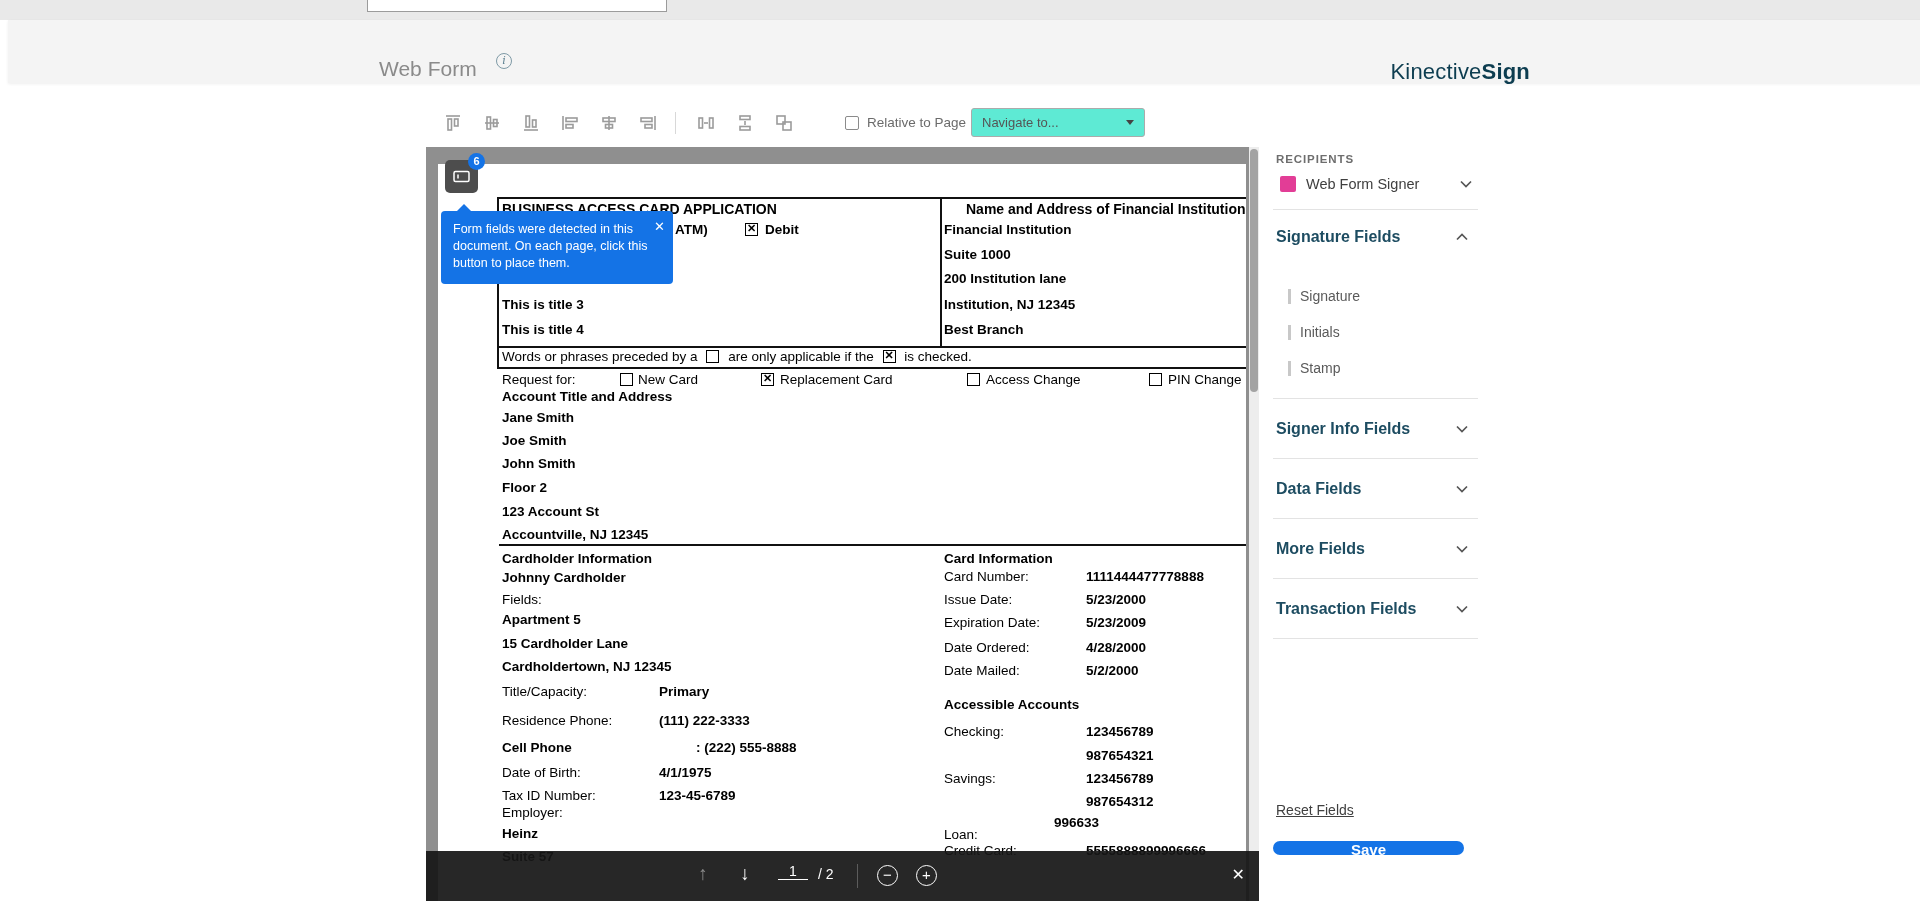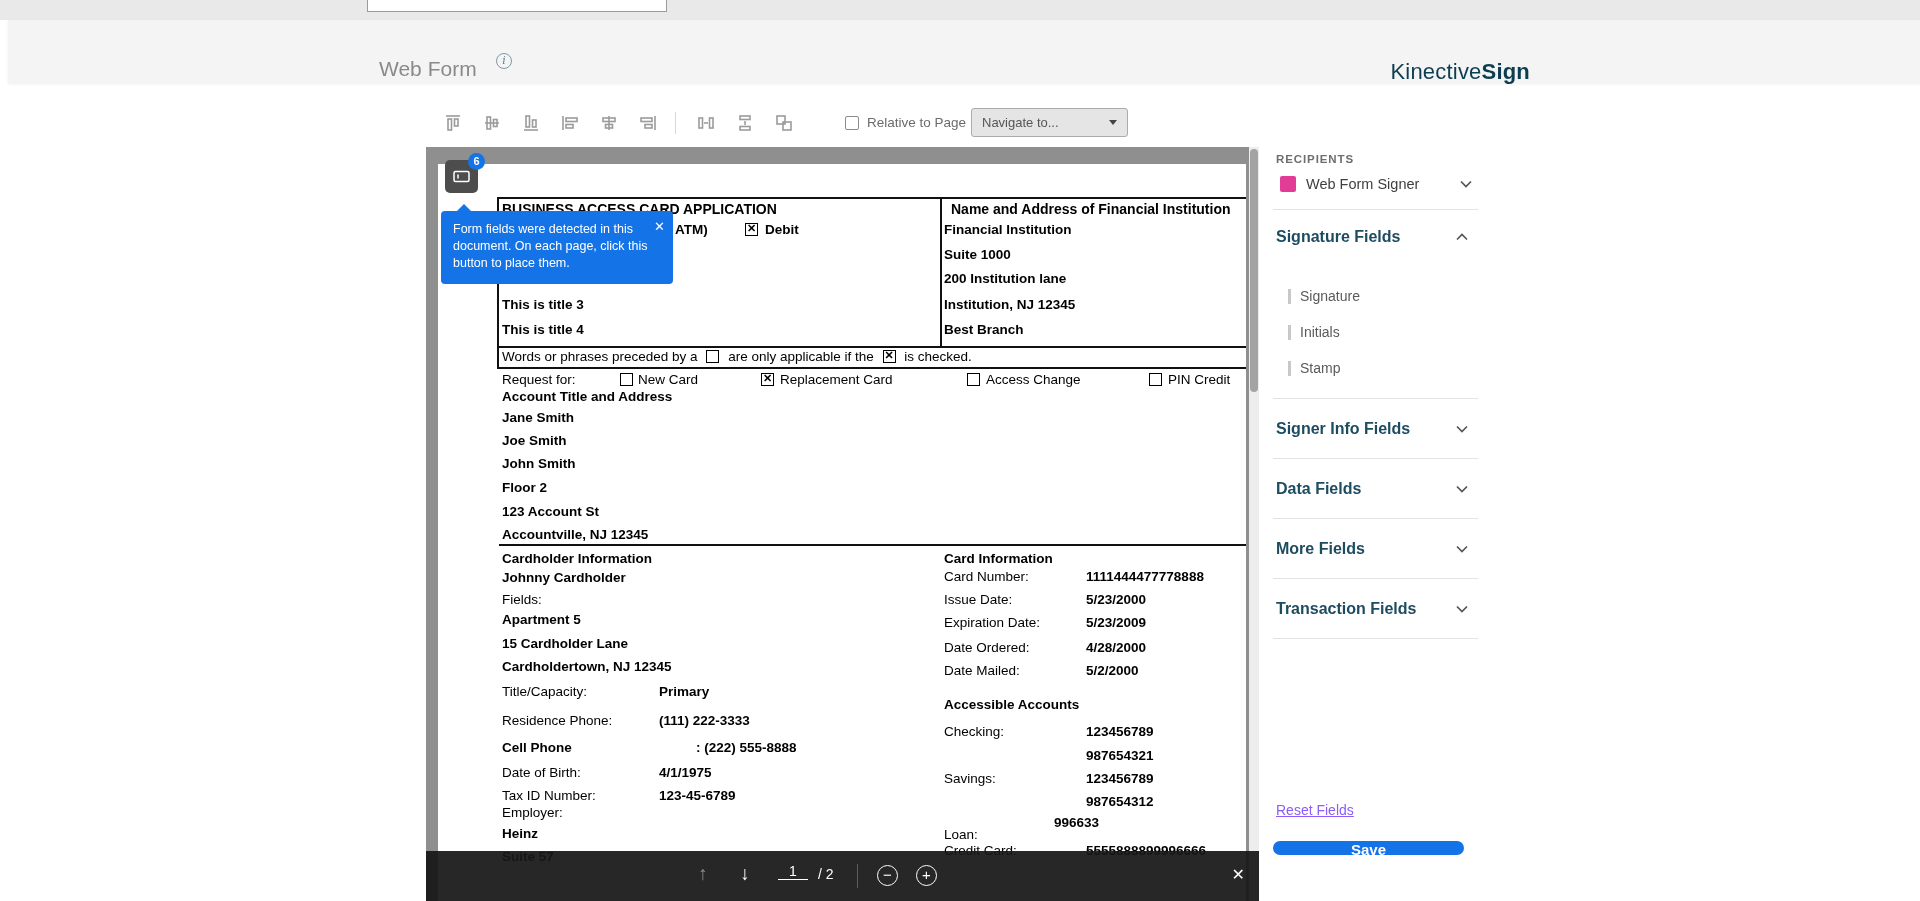--- a/index.html
+++ b/index.html
@@ -26,22 +26,22 @@
   .align-toolbar { position:absolute; left:426px; top:104px; width:833px; height:37px; background:#fff;
                    display:flex; align-items:center; }
   .tbtn { width:30px; height:26px; margin-left:9px; display:flex; align-items:center; justify-content:center;
           border-radius:3px; cursor:pointer; }
   .tbtn:first-child { margin-left:12px; }
   .tbtn svg { stroke:#9b9b9b; fill:none; stroke-width:1.6; }
   .tb-sep { width:1px; height:22px; background:#d8d8d8; margin:0 6px 0 12px; }
   .rel-check { display:flex; align-items:center; margin-left:46px; cursor:pointer; }
   .rel-box { width:14px; height:14px; border:1.5px solid #8b8b8b; background:#fff; border-radius:2px; }
   .rel-label { margin-left:8px; font-size:13.5px; color:#6b6b6b; }
-  .nav-select { position:absolute; left:545px; top:4px; width:157px; height:29px; border:1px solid #ababab;
-                border-radius:3px; background:#e5e5e5; display:flex; align-items:center; padding:0 10px;
+  .nav-select { position:absolute; left:545px; top:4px; width:174px; height:29px; border:1px solid #ababab;
+                border-radius:3px; background:#5eead4; display:flex; align-items:center; padding:0 10px;
                 cursor:pointer; }
   .nav-label { font-size:13px; color:#555; flex:1; }
   .nav-caret { width:0; height:0; border-left:4.5px solid transparent; border-right:4.5px solid transparent;
                border-top:5.5px solid #444; }
 
   
   .viewer { position:absolute; left:426px; top:147px; width:833px; height:754px; background:#8f8f8f;
             overflow:hidden; }
   .doc-page { position:absolute; left:12px; top:8px; width:808px; height:746px; background:#fff; overflow:hidden;margin-top:9px; }
 
@@ -106,21 +106,21 @@
                 padding:0 10px 0 3px; cursor:pointer; }
   .sec-title { font-size:16px; font-weight:700; color:#1d4c61; }
   .chev { display:inline-flex; }
   .chev svg { stroke:#555; fill:none; stroke-width:1.7; }
   .chev.up svg { transform:rotate(180deg); }
   .sig-items { padding:14px 0 12px 0; }
   .sig-item { height:36px; display:flex; align-items:center; padding-left:15px; cursor:pointer; }
   .handle { width:3px; height:15px; background:#c8c8c8; margin-right:9px; }
   .sig-item-label { font-size:14px; color:#5a5a5a; }
   .collapsed { height:60px; }
-  .reset-link { position:absolute; left:3px; top:655px; font-size:14px; color:#8b5cf6;
+  .reset-link { position:absolute; left:3px; top:655px; font-size:14px; color:#404040;
                 text-decoration:underline; cursor:pointer; }
   .save-btn { position:absolute; left:0; top:694px; width:191px; height:14px; background:#1473e6;
               border:none; border-radius:15px; color:#fff; font-size:15px; font-weight:600; cursor:pointer;
               font-family:"Liberation Sans", sans-serif; }
 </style>
 </head>
 <body>
 
 <div class="top-strip">
   <div class="tab-remnant"></div>
@@ -219,21 +219,21 @@
     <div class="rule" style="left:59px; top:203px; width:749px; height:1.5px;"></div>
     <div class="rule" style="left:61px; top:380px; width:747px; height:2px;"></div>
 
     <div class="dl b fs14" style="left:64px; top:37px;">BUSINESS ACCESS CARD APPLICATION</div>
     <div class="dl b" style="left:237px; top:57px;">ATM)</div>
     <span class="cb checked abs" style="left:307px; top:59px;"></span>
     <div class="dl b" style="left:327px; top:57px;">Debit</div>
     <div class="dl b" style="left:64px; top:132px;">This is title 3</div>
     <div class="dl b" style="left:64px; top:157px;">This is title 4</div>
 
-    <div class="dl b fs14" style="left:505px; top:37px;padding-left:8px;">Name and Address of Financial Institution</div>
+    <div class="dl b fs14" style="left:520px; top:37px;padding-left:8px;">Name and Address of Financial Institution</div>
     <div class="dl b" style="left:506px; top:57px;">Financial Institution</div>
     <div class="dl b" style="left:506px; top:82px;">Suite 1000</div>
     <div class="dl b" style="left:506px; top:106px;">200 Institution lane</div>
     <div class="dl b" style="left:506px; top:132px;">Institution, NJ 12345</div>
     <div class="dl b" style="left:506px; top:157px;">Best Branch</div>
 
     <div class="dl" style="left:64px; top:184px;">
       <span>Words or phrases preceded by a</span>
       <span class="cb" style="margin:0 5px;"></span>
       <span>are only applicable if the</span>
@@ -242,21 +242,21 @@
     </div>
 
     <div class="dl" style="left:64px; top:207px;">Request for:</div>
     <span class="cb abs" style="left:182px; top:209px;"></span>
     <div class="dl" style="left:200px; top:207px;">New Card</div>
     <span class="cb checked abs" style="left:323px; top:209px;"></span>
     <div class="dl" style="left:342px; top:207px;">Replacement Card</div>
     <span class="cb abs" style="left:529px; top:209px;"></span>
     <div class="dl" style="left:548px; top:207px;">Access Change</div>
     <span class="cb abs" style="left:711px; top:209px;"></span>
-    <div class="dl" style="left:730px; top:207px;">PIN Credit</div>
+    <div class="dl" style="left:730px; top:207px;">PIN Change</div>
 
     <div class="dl b" style="left:64px; top:224px;">Account Title and Address</div>
     <div class="dl b" style="left:64px; top:245px;">Jane Smith</div>
     <div class="dl b" style="left:64px; top:268px;">Joe Smith</div>
     <div class="dl b" style="left:64px; top:291px;">John Smith</div>
     <div class="dl b" style="left:64px; top:315px;">Floor 2</div>
     <div class="dl b" style="left:64px; top:339px;">123 Account St</div>
     <div class="dl b" style="left:64px; top:362px;">Accountville, NJ 12345</div>
 
     <div class="dl b" style="left:64px; top:386px;">Cardholder Information</div>

